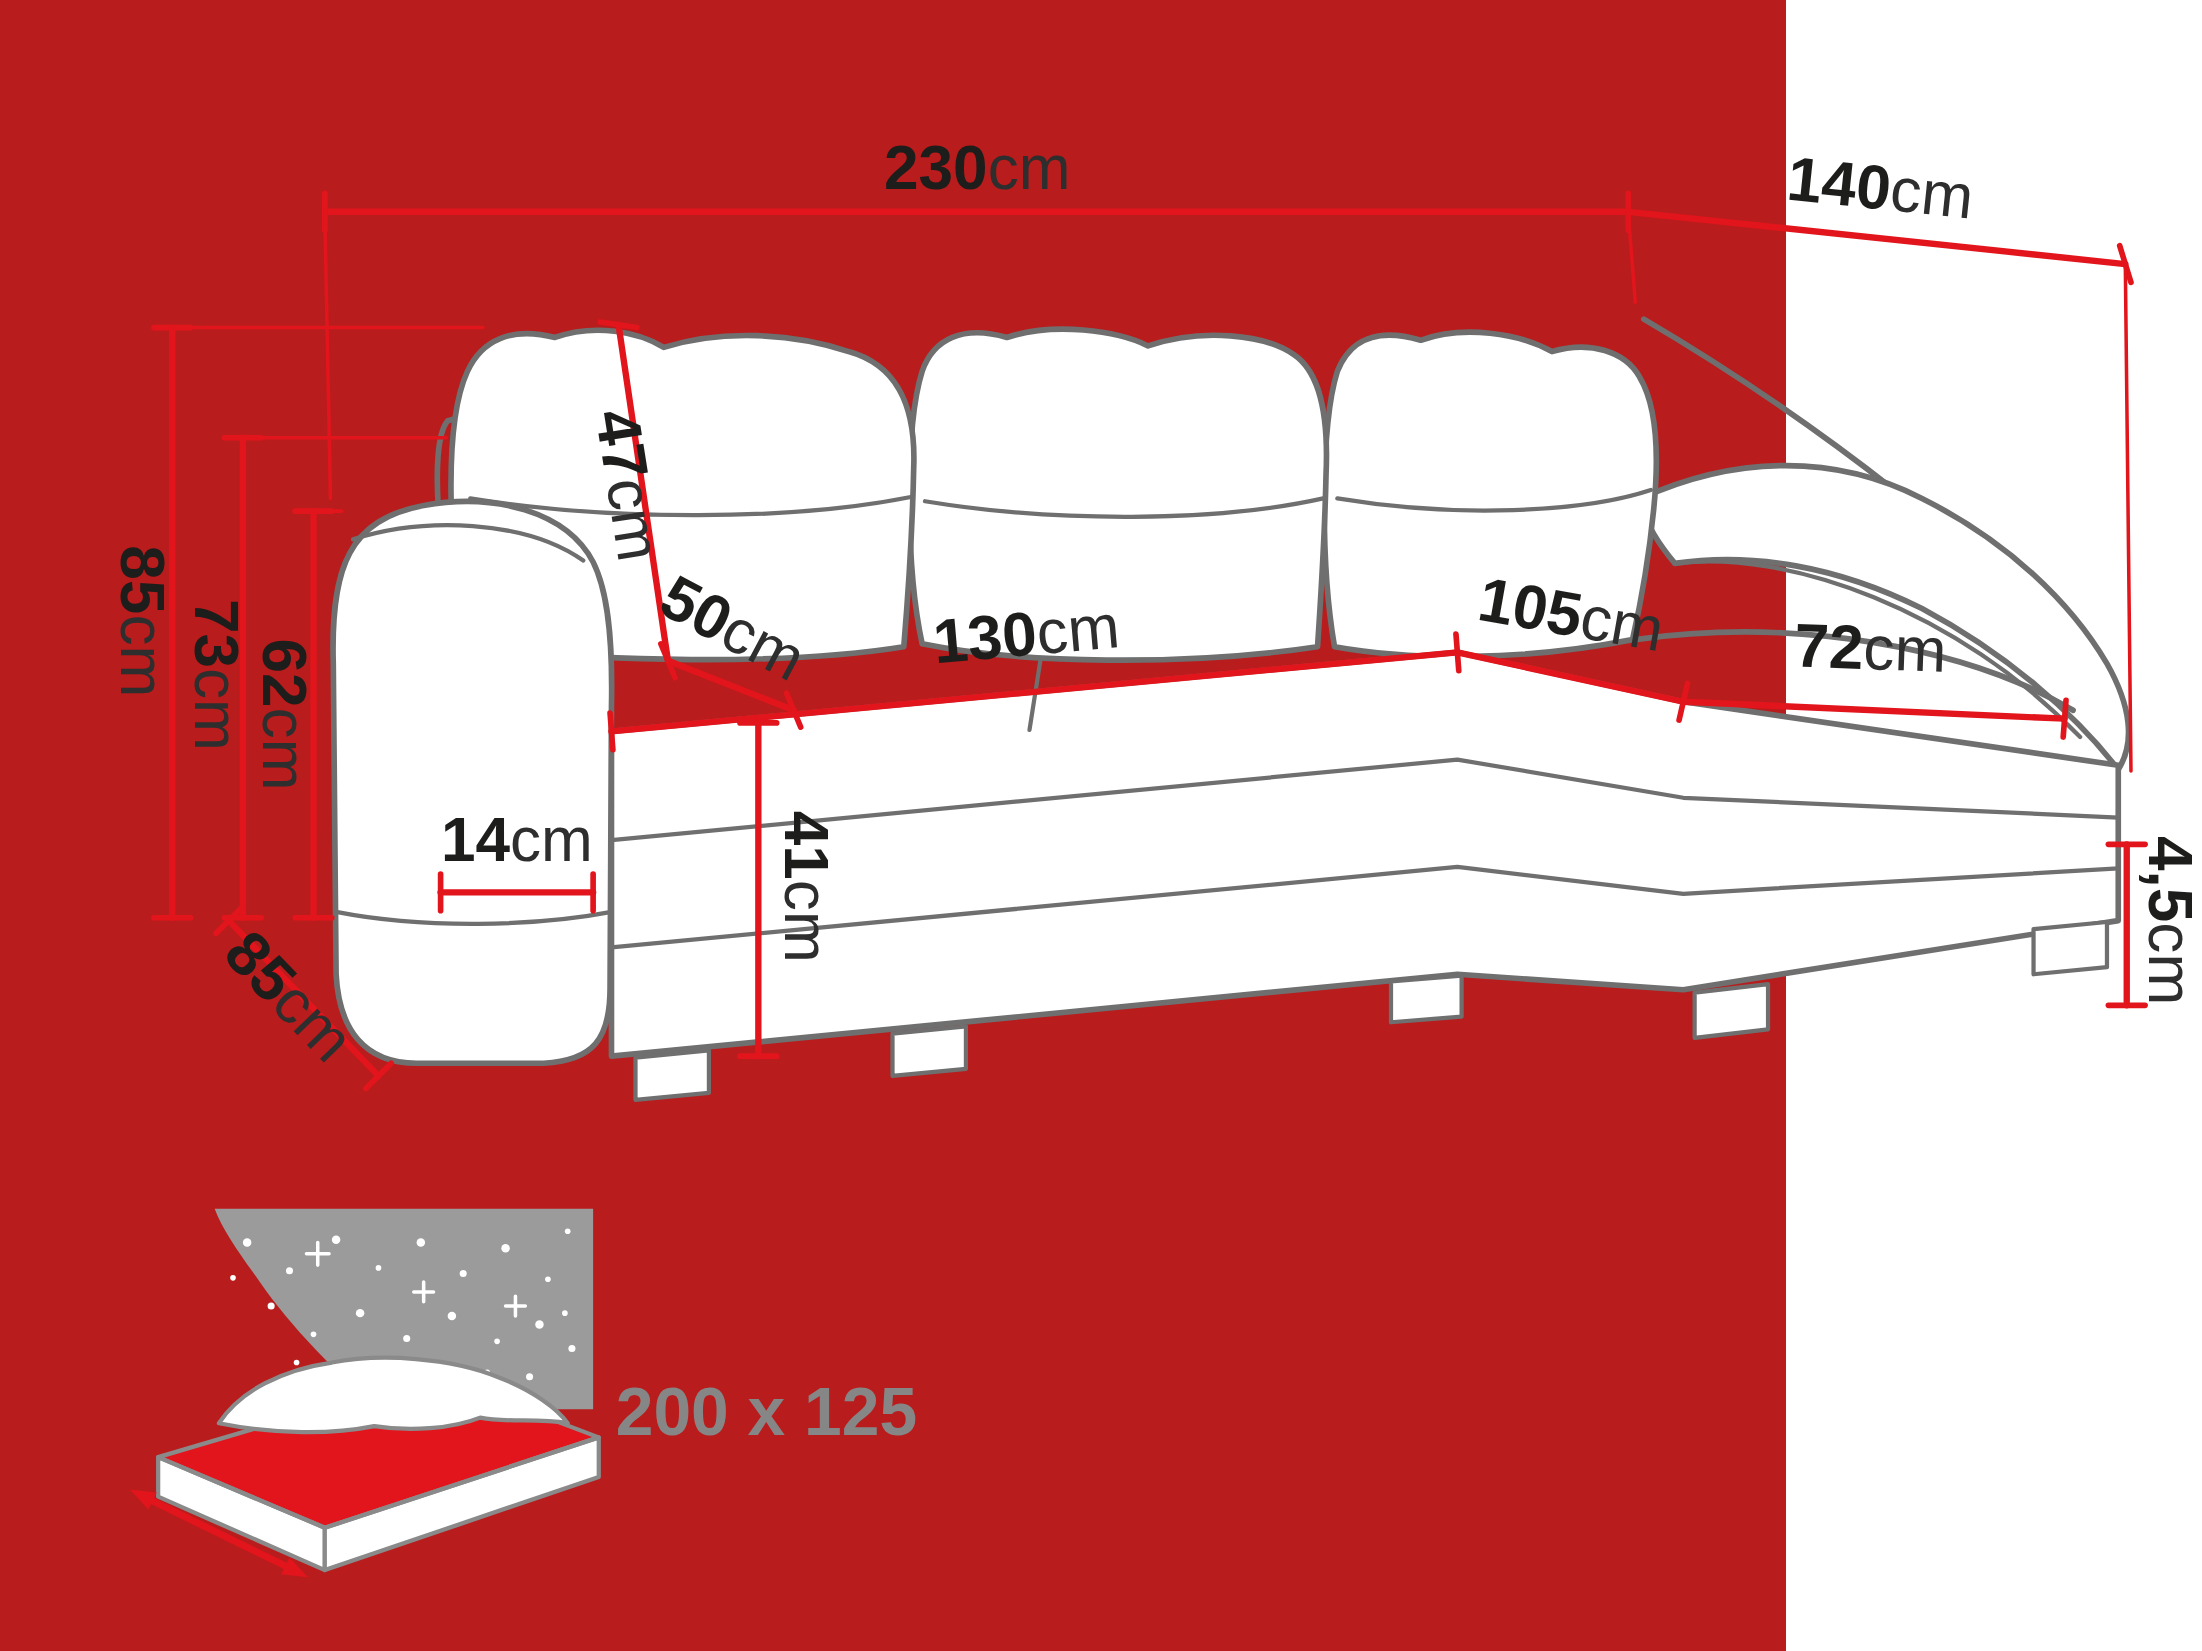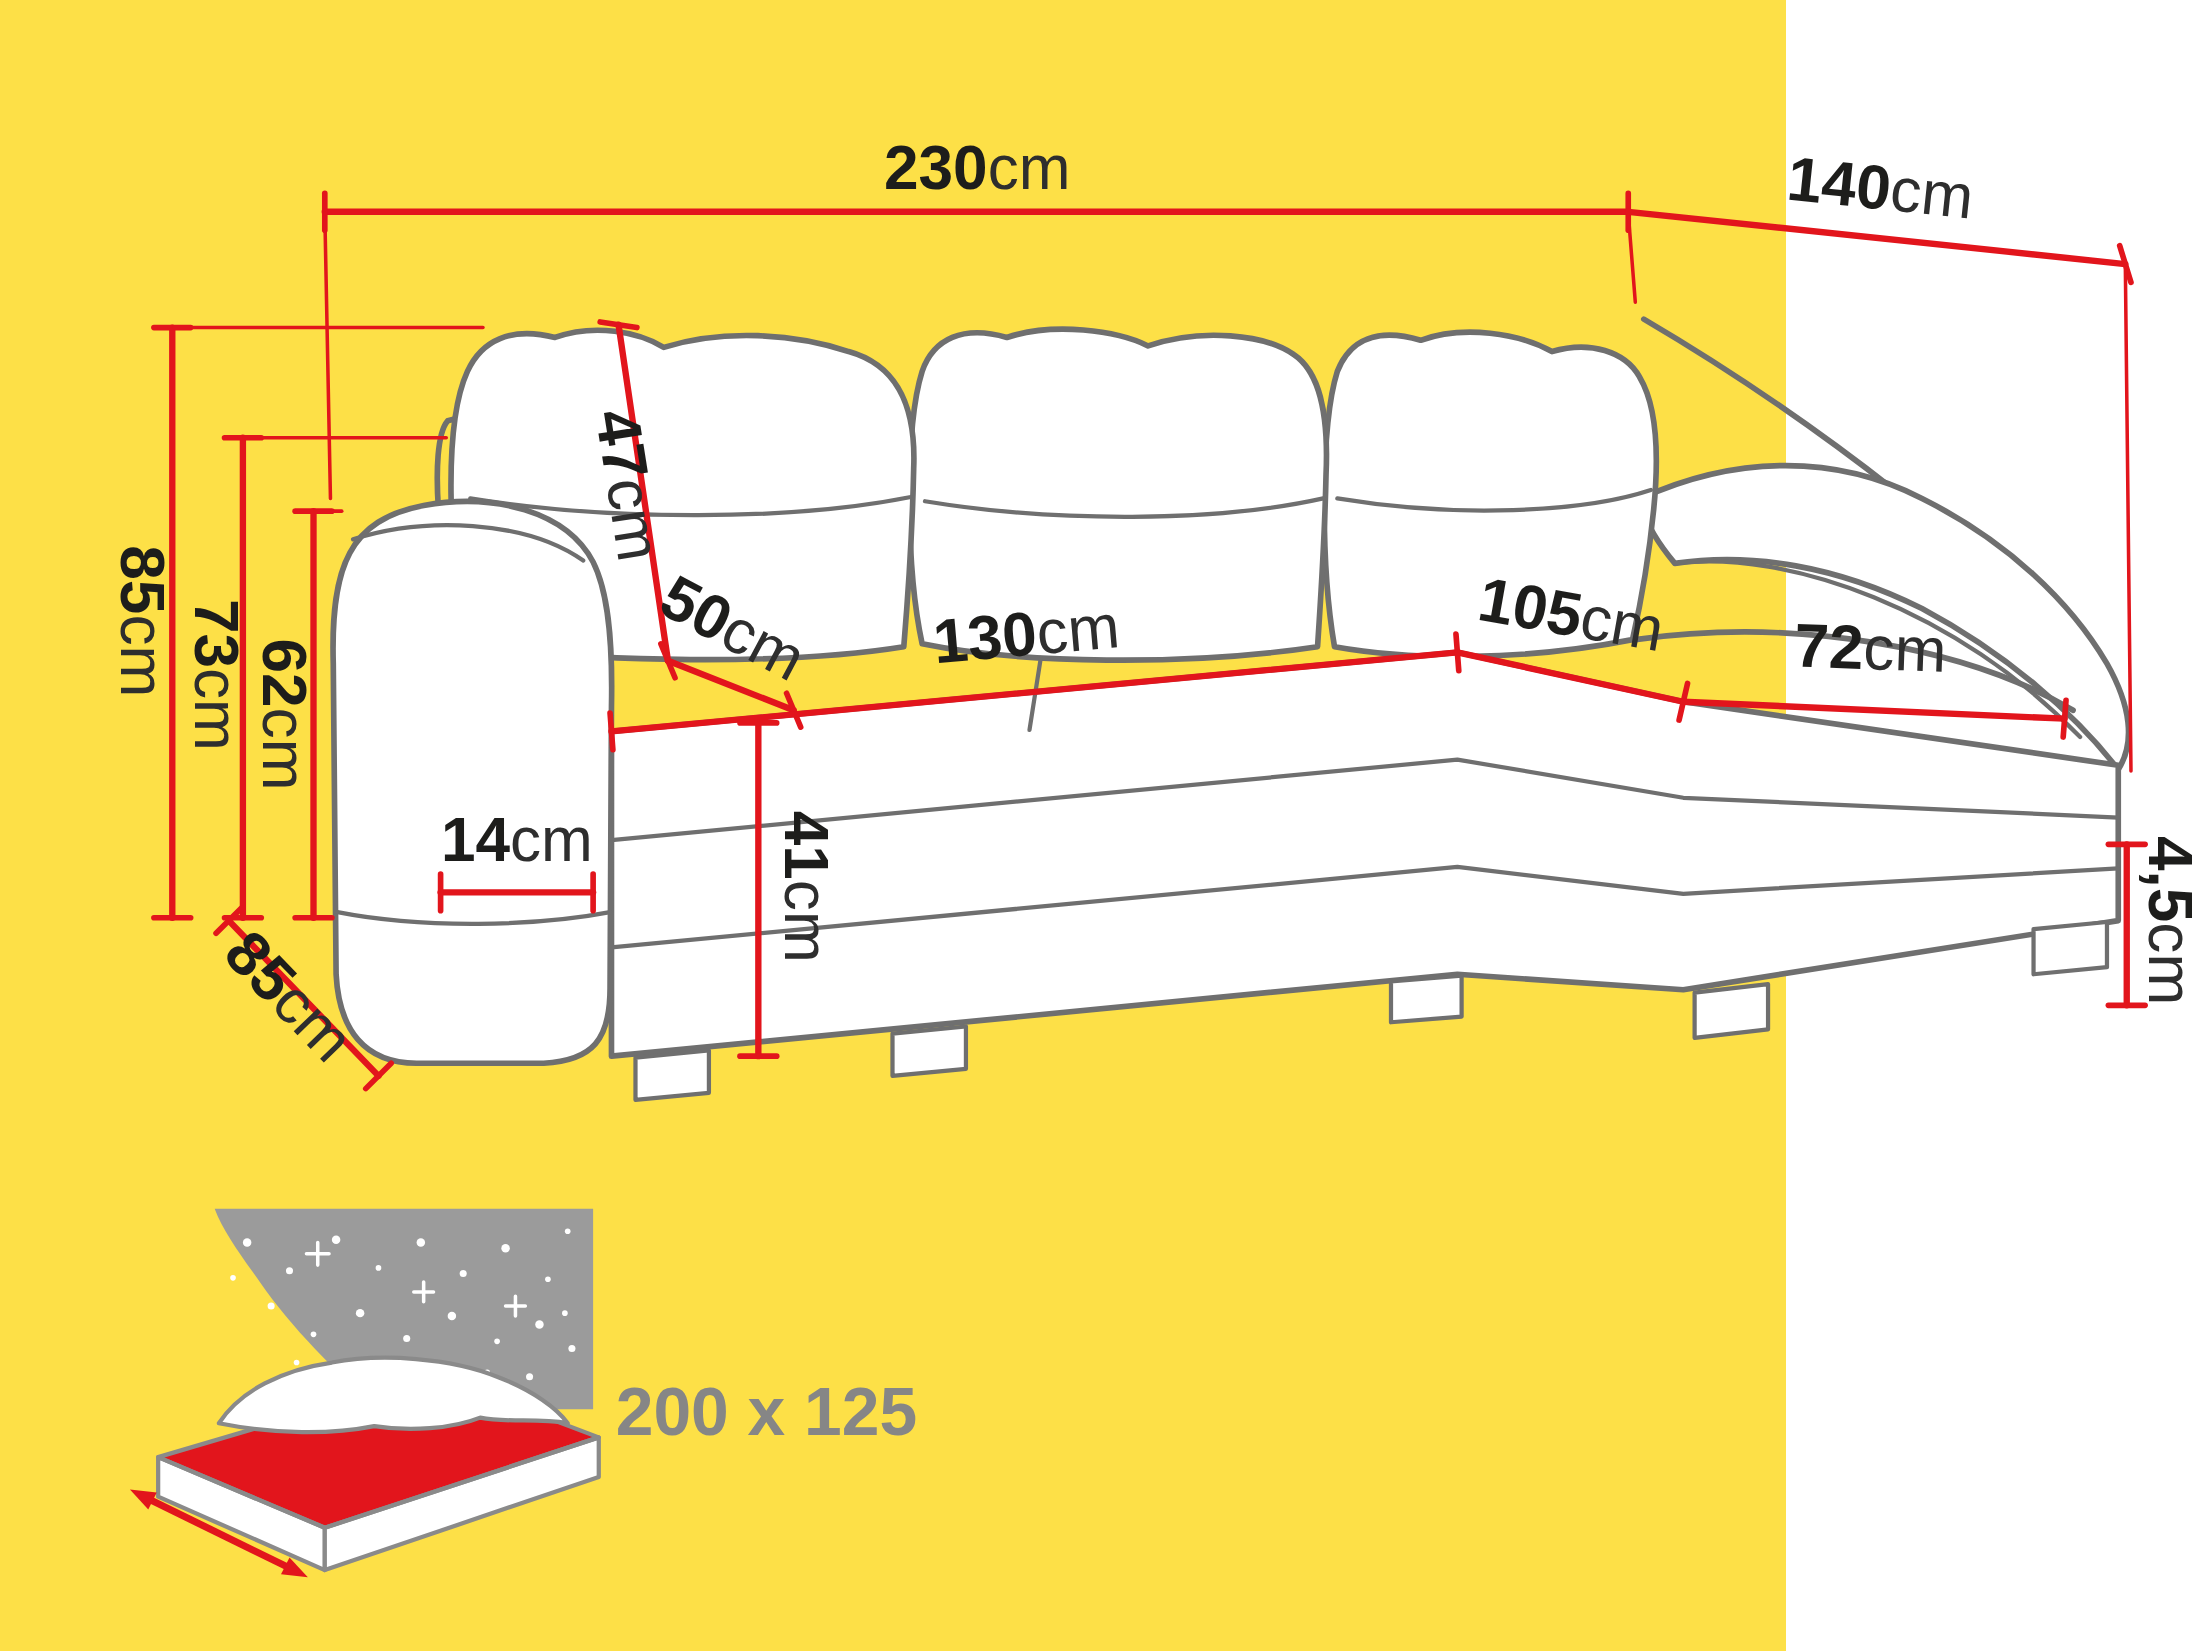--- a/index.html
+++ b/index.html
@@ -1,16 +1,16 @@
 <!DOCTYPE html>
 <html style="font-size:13.8px"><head>
 <meta charset="utf-8">
 <style>
   html,body{margin:0;padding:0;background:#ffffff;}
-  .stage{width:1786px;height:1652px;background:#fde047;}
+  .stage{width:1786px;height:1652px;background:#b91c1c;}
   svg{display:block;}
   .sofa{fill:none;stroke:#6f6f6f;stroke-width:4;stroke-linecap:round;stroke-linejoin:round;}
   .sofa-fill{fill:#ffffff;}
   .seam{stroke-width:3;}
   .red{stroke:#e2151c;fill:none;stroke-linecap:round;}
   .w4{stroke-width:4.5;}
   .tick{stroke-width:4;}
   .conn{stroke-width:2.5;}
   .dim{font-family:"Liberation Sans",sans-serif;font-size:44px;fill:#1d1d1b;}
   .dim .num{font-weight:700;}

